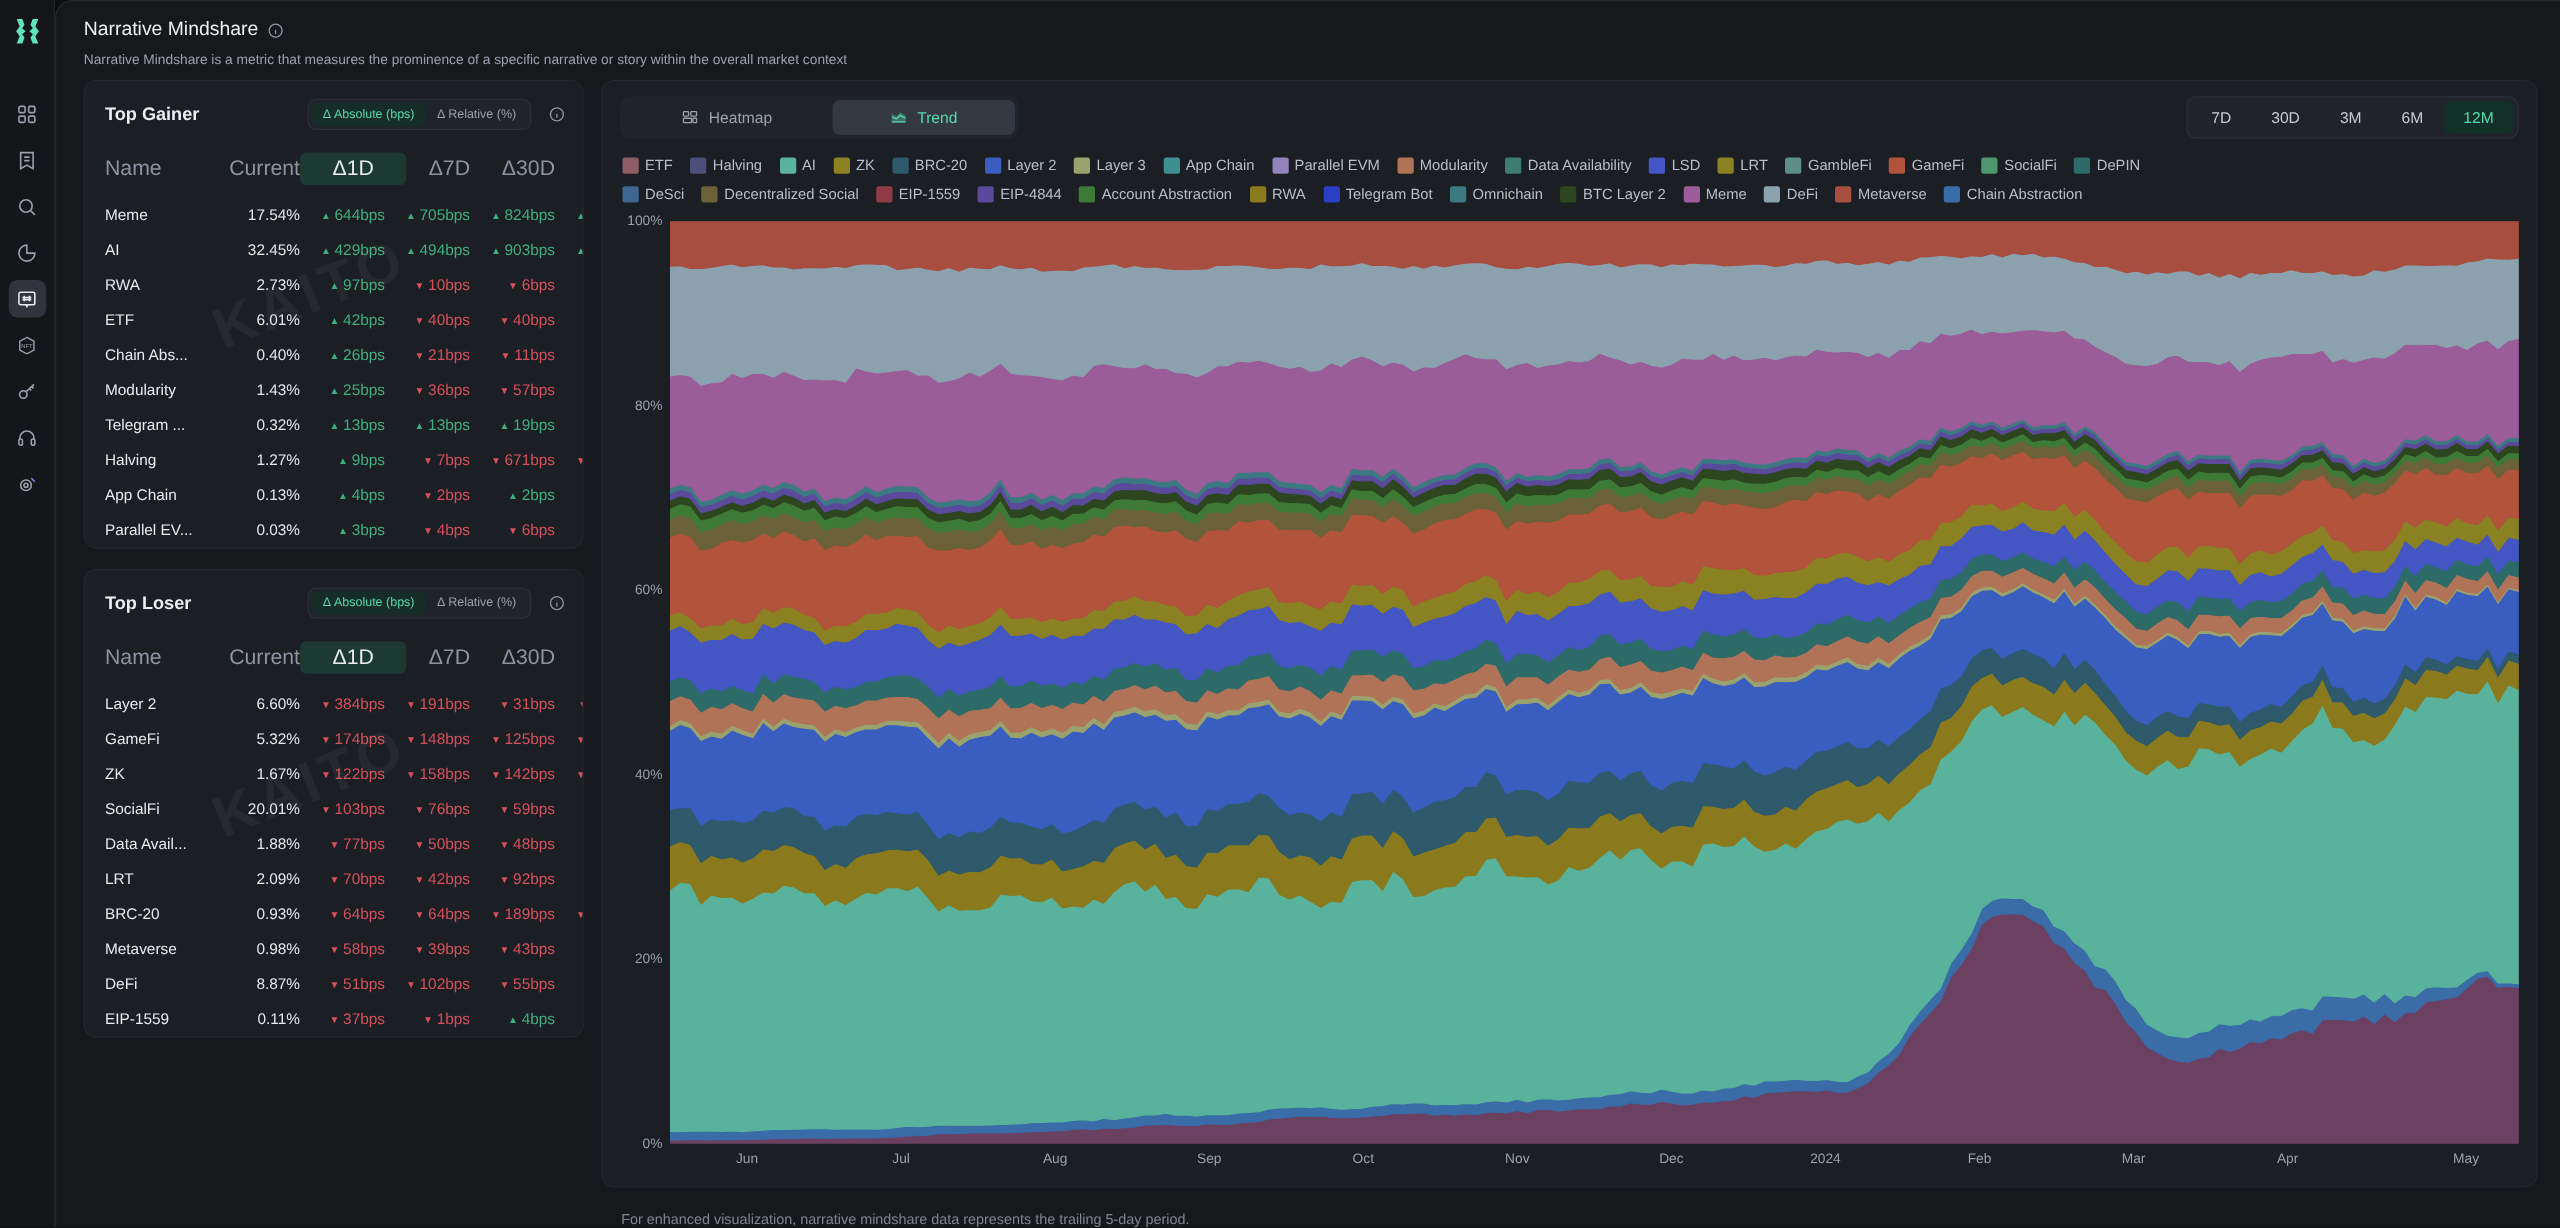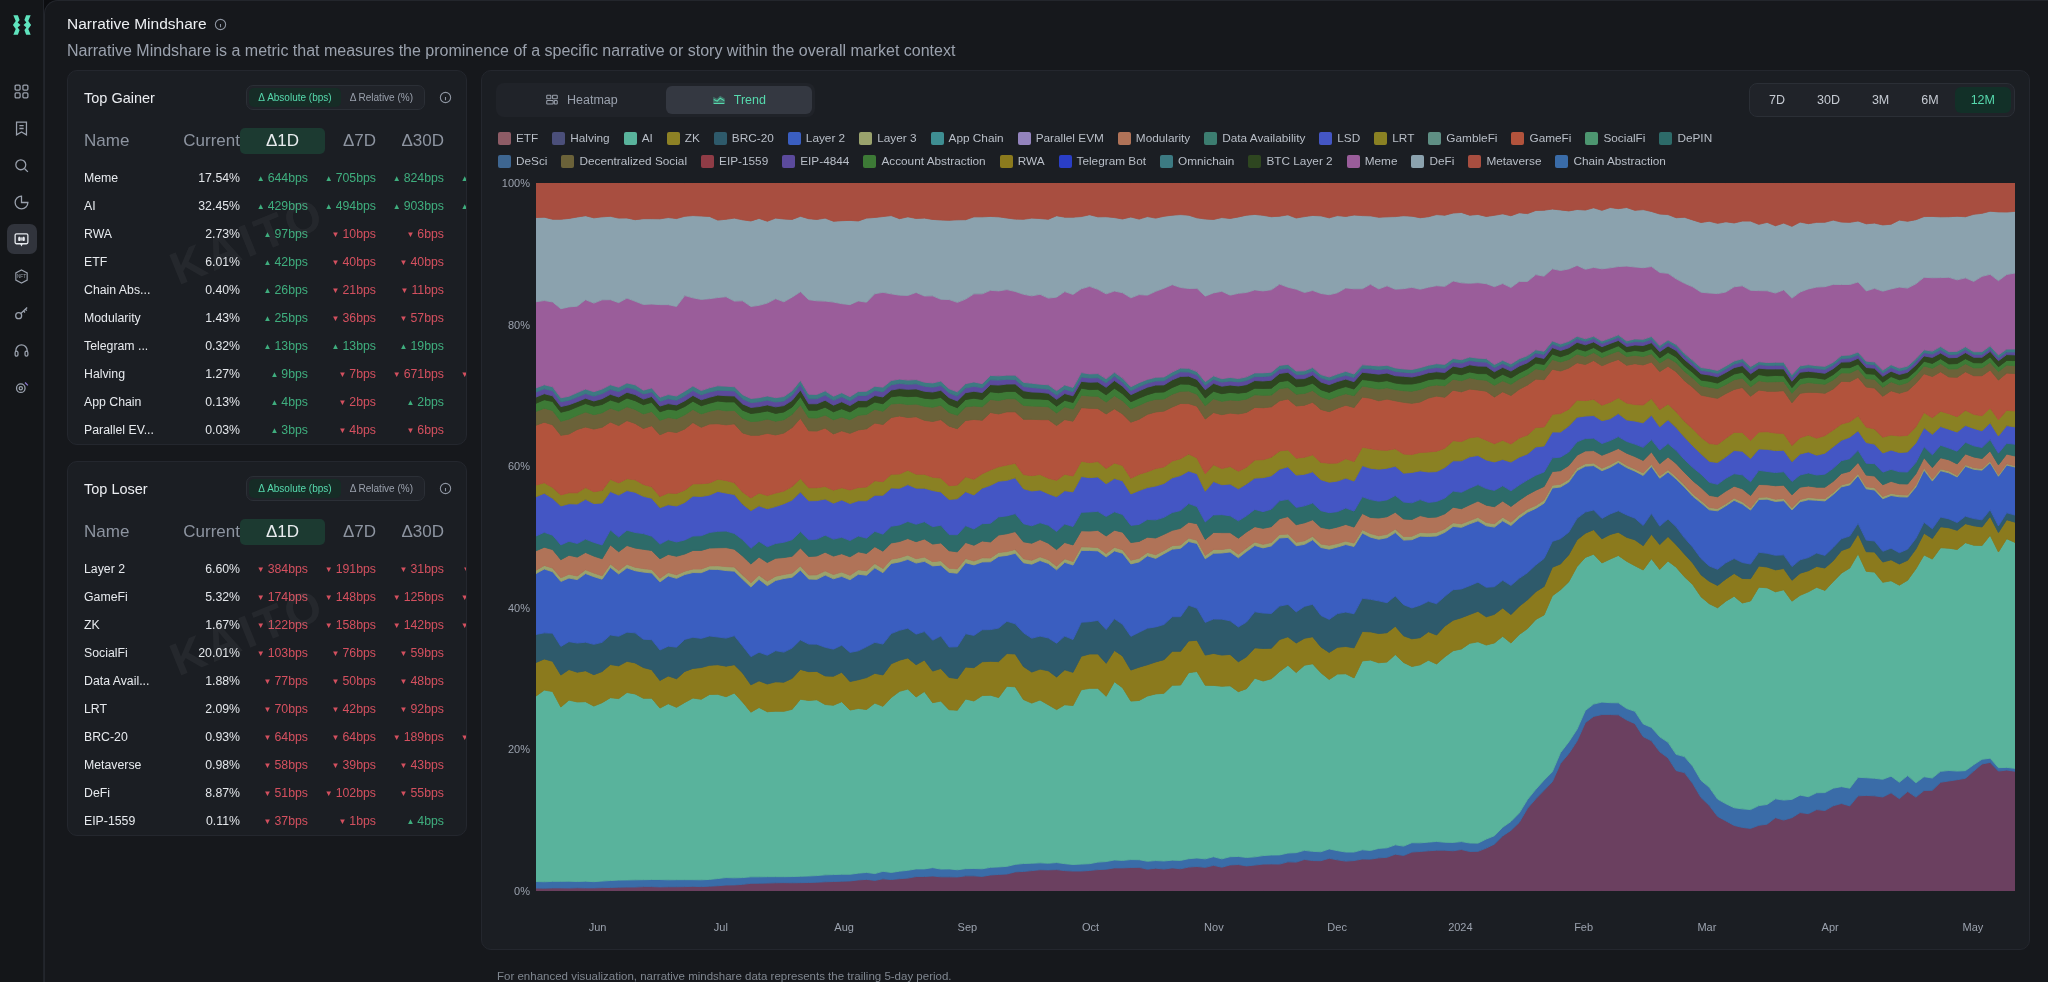--- a/index.html
+++ b/index.html
@@ -47,21 +47,21 @@
     border-right:none;border-bottom:none;
     display:flex;flex-direction:column;
     overflow:hidden;
   }
   .pagehead{ padding:14px 22px 10px 22px; }
   .pagetitle{
     font-size:15.5px;color:#edeff2;font-weight:500;
     display:flex;align-items:center;gap:7px;
   }
   .info-ic{ color:#8d94a0; display:inline-flex; }
-  .pagesub{ margin-top:9px;font-size:16px;color:#9aa1ad; }
+  .pagesub{ margin-top:9px;font-size:11px;color:#9aa1ad; }
 
   .body{
     flex:1; display:flex; gap:14px; padding:0 18px 0 22px; min-height:0;
   }
 
   
   .leftcol{
     width:400px;flex:0 0 400px;
     display:flex;flex-direction:column;gap:16px;
     min-height:0;
@@ -70,21 +70,21 @@
     background:#1b1e23;
     border:1px solid #24272e;
     border-radius:10px;
     overflow:hidden;
     position:relative;
   }
   .card-head{
     display:flex;align-items:center;gap:10px;
     padding:14px 14px 10px 16px;
   }
-  .card-title{ font-size:14.5px;color:#eceef2;font-weight:400;flex:0 0 auto; }
+  .card-title{ font-size:14.5px;color:#eceef2;font-weight:700;flex:0 0 auto; }
   .seg{
     display:flex;background:#202329;border:1px solid #2b2f36;border-radius:7px;
     padding:2px;margin-left:auto;
   }
   .seg div{
     font-size:10px;padding:4px 9px;border-radius:5px;color:#9aa1ad;white-space:nowrap;
   }
   .seg div.on{ background:#162c26;color:#56d9ad; }
   .iconbtn{ color:#8d94a0;display:flex;align-items:center;margin-left:4px; }
 
@@ -147,21 +147,21 @@
   .plotwrap{ flex:1;display:flex;min-height:0;position:relative;padding-top:2px; }
   .yaxis{
     width:40px;flex:0 0 40px;position:relative;
   }
   .yaxis span{
     position:absolute;right:6px;font-size:11px;color:#9aa1ad;transform:translateY(-50%);
   }
   .plot{ flex:1;position:relative;min-width:0; }
   .plot svg{ display:block;width:100%;height:100%; }
   .xaxis{
-    height:26px;display:flex;margin-left:40px;position:relative;margin-top:24px;
+    height:26px;display:flex;margin-left:40px;position:relative;
   }
   .xaxis span{
     position:absolute;font-size:11px;color:#9aa1ad;transform:translateX(-50%);top:6px;
   }
   .footnote{ font-size:11.5px;color:#7f868f;padding:6px 2px 0 16px; }
 </style>
 </head>
 <body>
 
 <div class="app">

